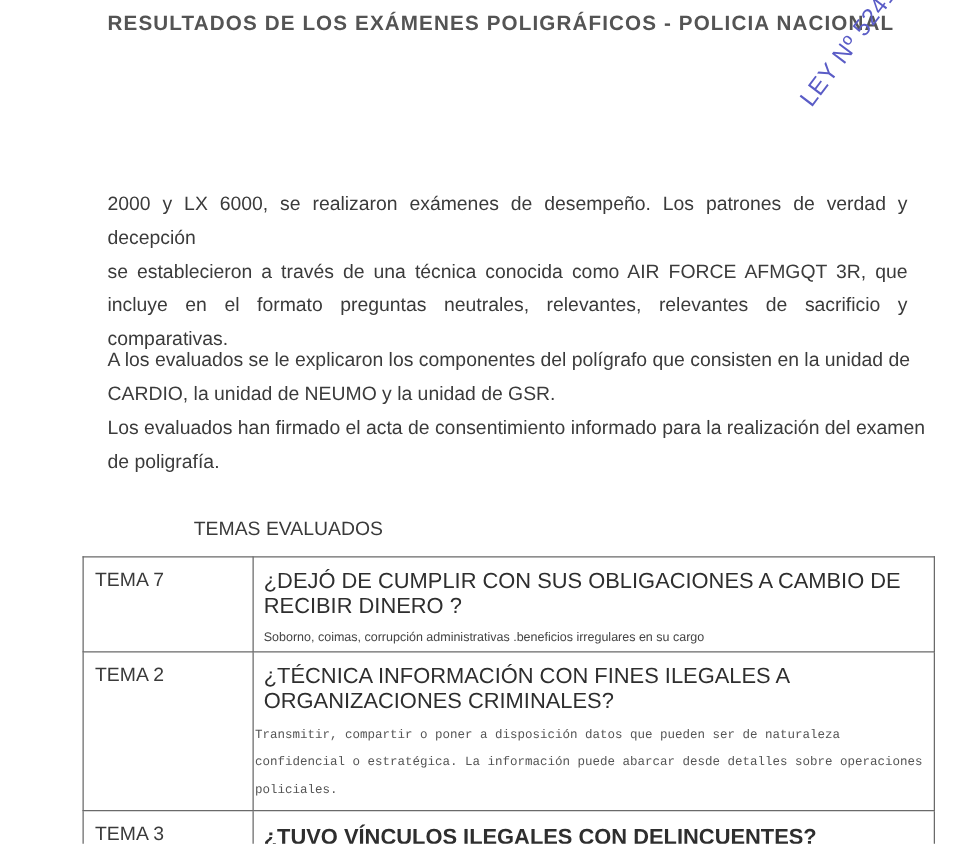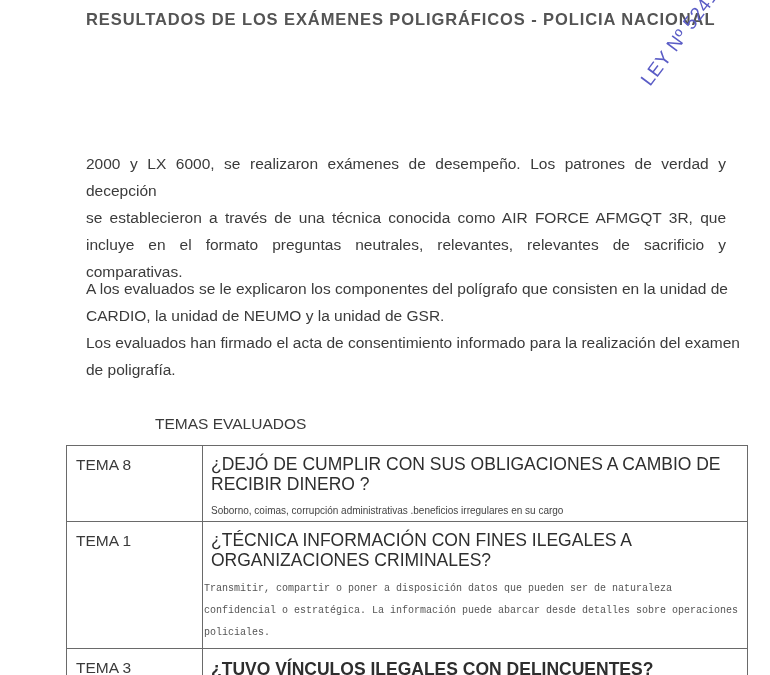--- a/index.html
+++ b/index.html
@@ -94,28 +94,28 @@
     <span class="line">CARDIO, la unidad de NEUMO y la unidad de GSR.</span>
     <span class="line">Los evaluados han firmado el acta de consentimiento informado para la realización del examen</span>
     <span class="line">de poligrafía.</span>
   </div>
 
   <div class="table-caption">TEMAS EVALUADOS</div>
 
   <table class="topics-table">
     <tbody>
         <tr class="row-1">
-      <td class="topic-label">TEMA 8</td>
+      <td class="topic-label">TEMA 7</td>
       <td class="topic-body">
         <div class="topic-question">¿DEJÓ DE CUMPLIR CON SUS OBLIGACIONES A CAMBIO DE RECIBIR DINERO ?</div>
         <div class="topic-desc-sans">Soborno, coimas, corrupción administrativas .beneficios irregulares en su cargo</div>
       </td>
     </tr>
     <tr class="row-2">
-      <td class="topic-label">TEMA 1</td>
+      <td class="topic-label">TEMA 2</td>
       <td class="topic-body">
         <div class="topic-question">¿TÉCNICA INFORMACIÓN CON FINES ILEGALES A ORGANIZACIONES CRIMINALES?</div>
         <div class="topic-desc-serif">Transmitir, compartir o poner a disposición datos que pueden ser de naturaleza confidencial o estratégica. La información puede abarcar desde detalles sobre operaciones policiales.</div>
       </td>
     </tr>
     <tr class="row-3">
       <td class="topic-label">TEMA 3</td>
       <td class="topic-body">
         <div class="topic-question">¿TUVO VÍNCULOS ILEGALES CON DELINCUENTES?</div>
 

